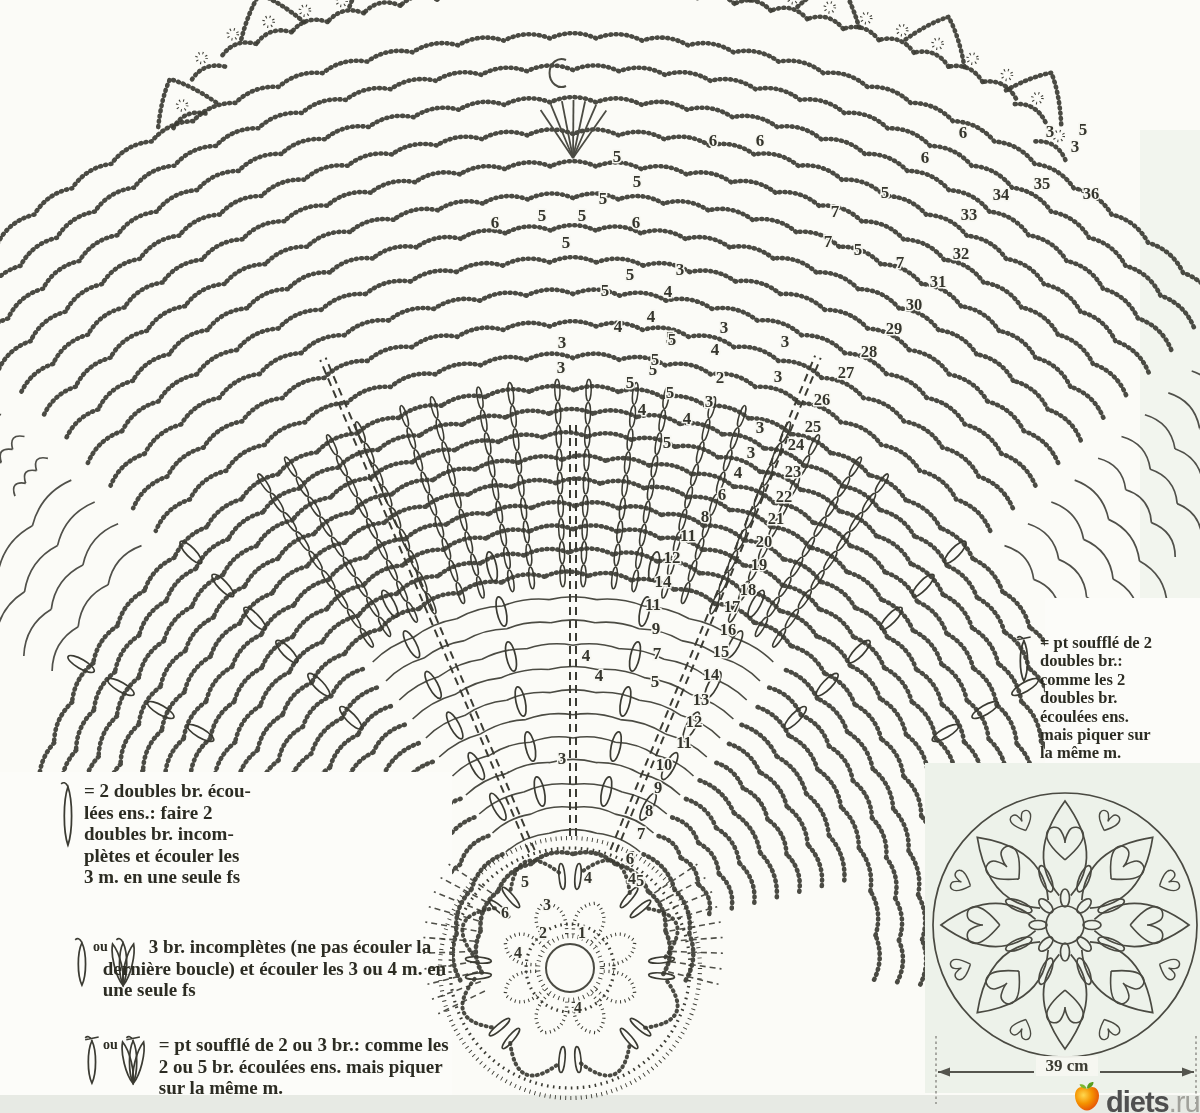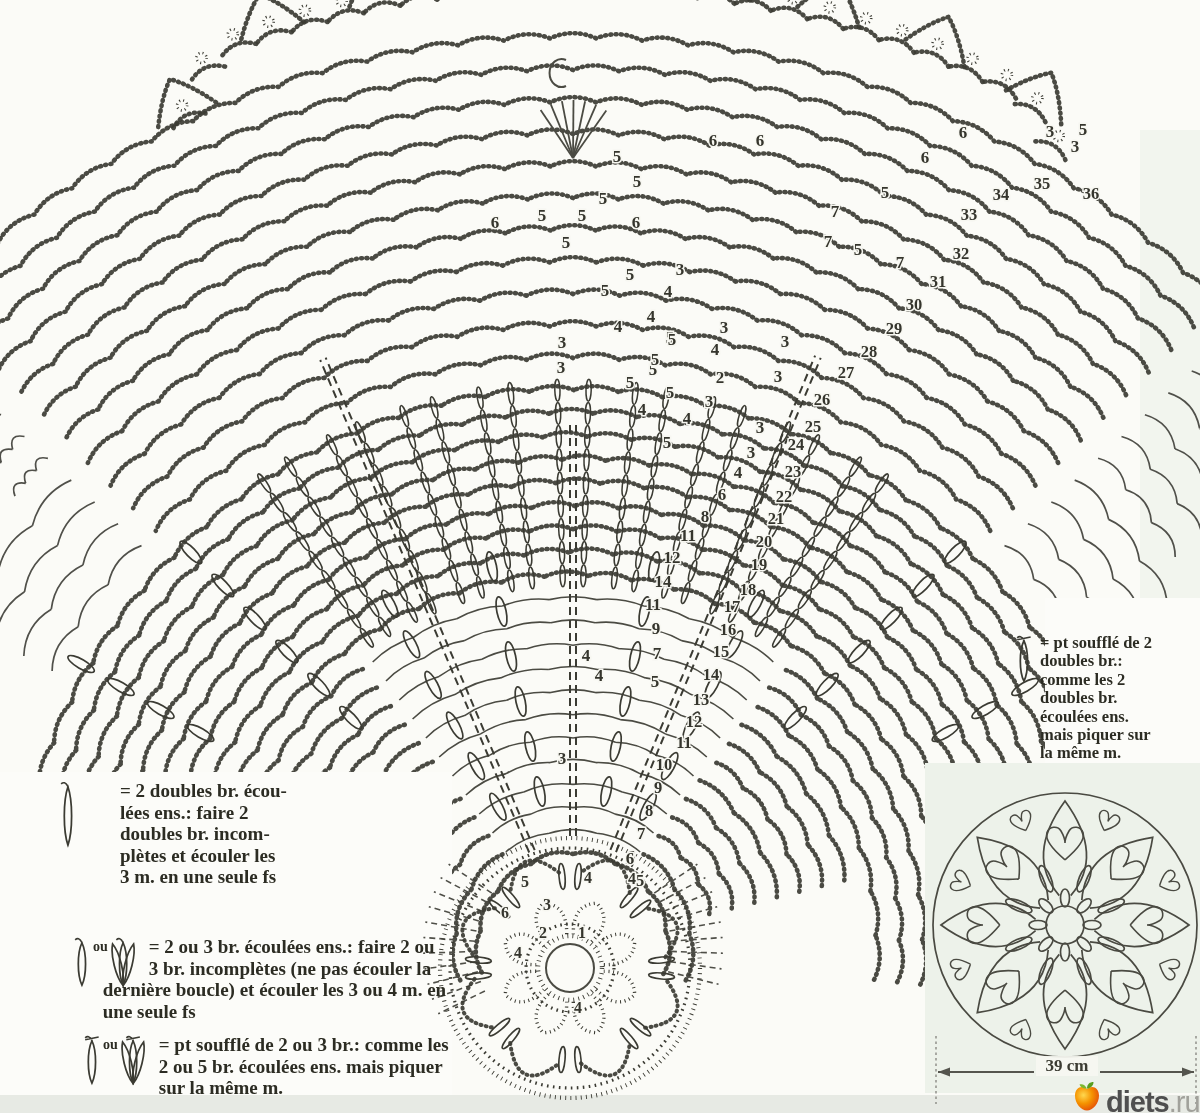--- a/index.html
+++ b/index.html
@@ -602,21 +602,21 @@
         <g>
           <line x1="936" y1="1036" x2="936" y2="1104" stroke="#8a8a84" stroke-width="1.4" stroke-dasharray="2.5 3"></line>
           <line x1="1196" y1="1036" x2="1196" y2="1104" stroke="#8a8a84" stroke-width="1.4" stroke-dasharray="2.5 3"></line>
           <line x1="938" y1="1072" x2="1034" y2="1072" stroke="#55554e" stroke-width="2"></line>
           <line x1="1100" y1="1072" x2="1194" y2="1072" stroke="#55554e" stroke-width="2"></line>
           <path d="M938,1072 l12,-4.5 v9 z" fill="#55554e"></path>
           <path d="M1194,1072 l-12,-4.5 v9 z" fill="#55554e"></path>
         </g>
       </svg></div>
 
-  <div class="legend" id="legend-1" style="left:56px;top:780px;width:260px;gap:36px;">
+  <div class="legend" id="legend-1" style="left:56px;top:780px;width:260px;">
       <div class="symcol" style="margin-right: 8px;">
         <span class="sym">
           <svg width="20" height="70" viewBox="-4 -6 20 72">
             <path d="M8,1 C13,15.5 13,46.5 8,61 C3,46.5 3,15.5 8,1 Z" fill="none" stroke="#3b3b33" stroke-width="1.8"></path>
             <path d="M8,1 C6,-4 3,-4 1,-2" fill="none" stroke="#3b3b33" stroke-width="1.6"></path>
           </svg>
         </span>
       </div>
       <div class="txtcol">
         <div class="ln">= 2 doubles br. écou-</div>
@@ -639,21 +639,20 @@
         <span class="sym">
           <svg width="30" height="54" viewBox="-4 -6 30 56">
             <path d="M8,1 C13,11.5 13,34.5 8,45 C3,34.5 3,11.5 8,1 Z" fill="none" stroke="#3b3b33" stroke-width="1.8"></path>
             <path d="M8,1 C13,11.5 13,34.5 8,45 C3,34.5 3,11.5 8,1 Z" fill="none" stroke="#3b3b33" stroke-width="1.8" transform="rotate(-14 8 46)"></path>
             <path d="M8,1 C13,11.5 13,34.5 8,45 C3,34.5 3,11.5 8,1 Z" fill="none" stroke="#3b3b33" stroke-width="1.8" transform="rotate(14 8 46)"></path>
             <path d="M8,1 C6,-4 3,-4 1,-2" fill="none" stroke="#3b3b33" stroke-width="1.6"></path>
           </svg>
         </span>
       </div>
       <div class="txtcol">
-        <div class="ln">= 2 ou 3 br. écoulées ens.: faire 2 ou</div>
         <div class="ln">3 br. incomplètes (ne pas écouler la</div>
         <div class="ln out">dernière boucle) et écouler les 3 ou 4 m. en</div>
         <div class="ln out">une seule fs</div>
       </div>
     </div>
 
   <div class="legend" id="legend-3" style="left:80px;top:1034px;width:400px;">
       <div class="symcol" style="margin-right: 8px;">
         <span class="sym">
           <svg width="20" height="54" viewBox="-4 -6 20 56">

